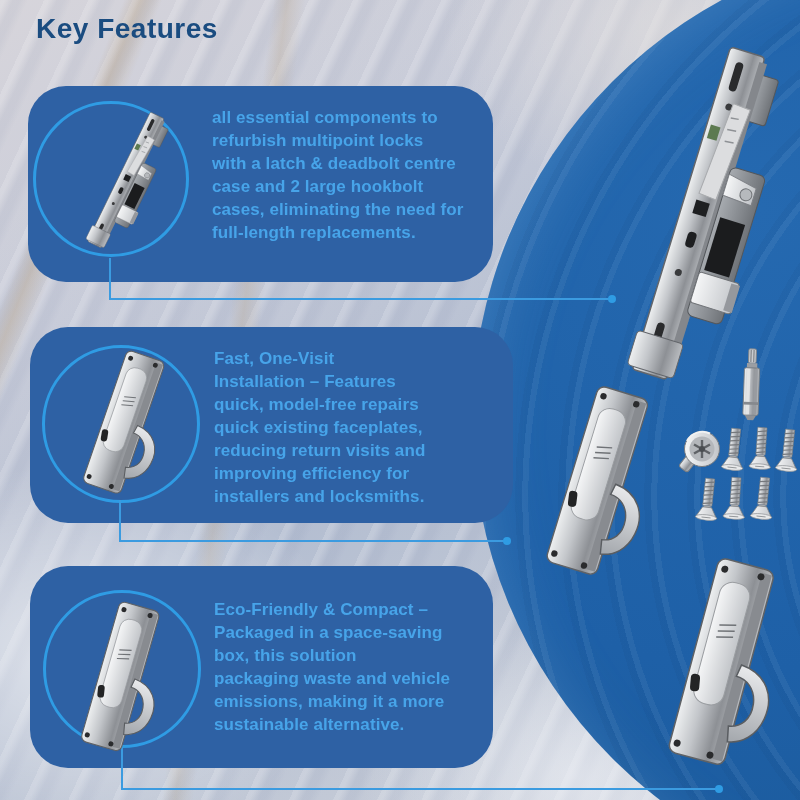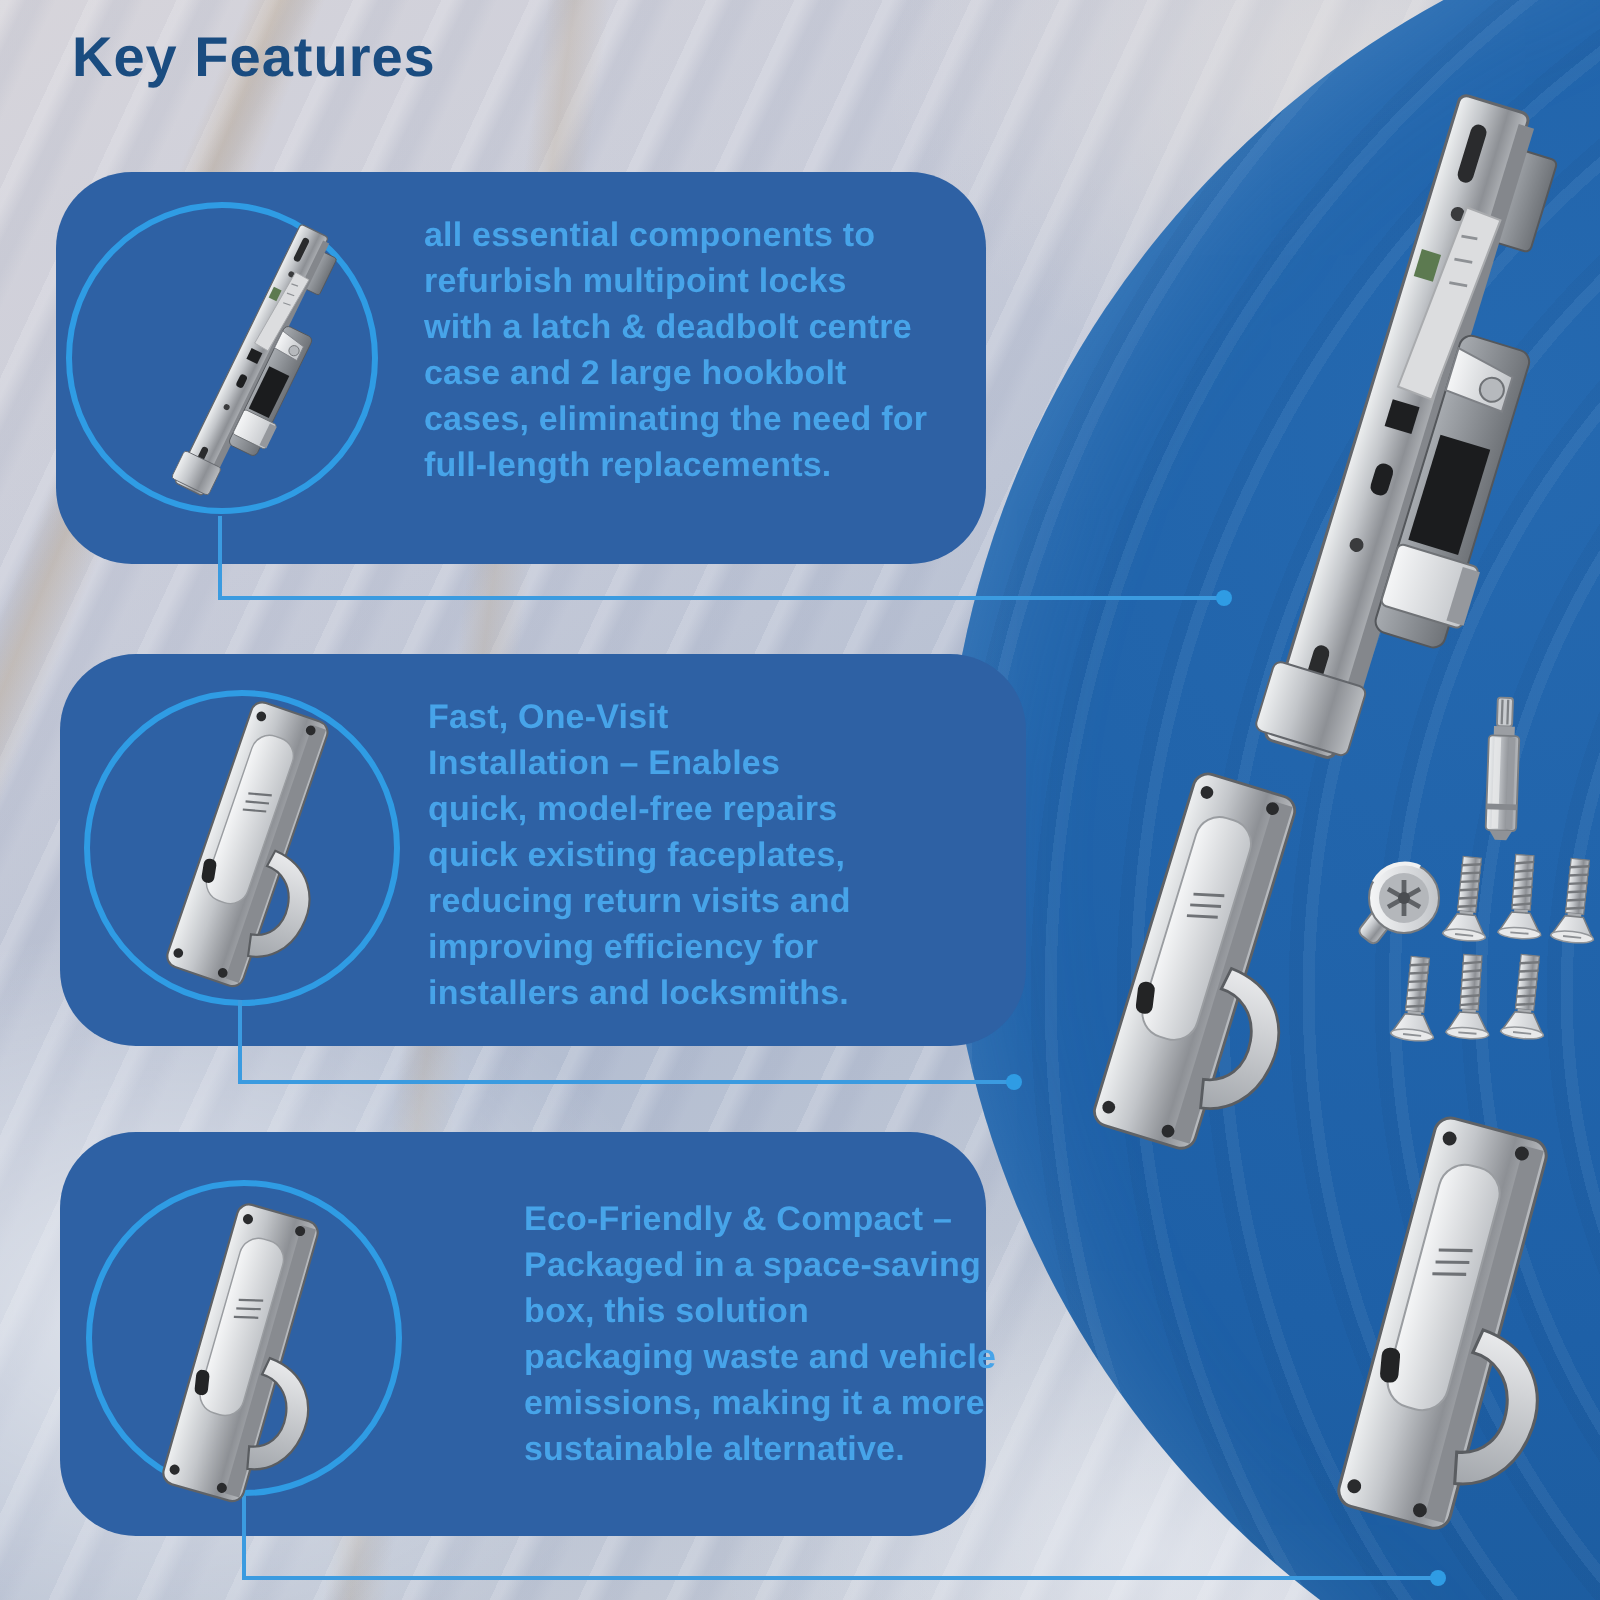--- a/index.html
+++ b/index.html
@@ -31,21 +31,21 @@
   }
   .card{position:absolute;background:#2e61a4;border-radius:38px;z-index:3;}
   .card-1{left:28px;top:86px;width:465px;height:196px;}
   .card-2{left:30px;top:327px;width:483px;height:196px;}
   .card-3{left:30px;top:566px;width:463px;height:202px;}
   .ring{position:absolute;border:3px solid #2f9ce4;border-radius:50%;}
   .card-1 .ring{left:5px;top:15px;width:150px;height:150px;}
   .card-2 .ring{left:12px;top:18px;width:152px;height:152px;}
   .card-3 .ring{left:13px;top:24px;width:152px;height:152px;}
   .txt{position:absolute;left:184px;top:20px;}
-  .card-3 .txt{top:32px;margin-left:48px;}
+  .card-3 .txt{top:32px;}
   .ln{font-size:17px;line-height:23px;font-weight:bold;color:#47a4e9;white-space:nowrap;letter-spacing:.1px;}
   .conn{position:absolute;background:#3b9be0;z-index:4;}
   .dot{position:absolute;width:8px;height:8px;border-radius:50%;background:#2f9ce4;z-index:4;}
   .pimg{position:absolute;z-index:5;}
   svg.defs{position:absolute;width:0;height:0;}
 </style>
 </head>
 <body>
 
 <svg class="defs" aria-hidden="true">
@@ -175,21 +175,21 @@
       <div class="ln">case and 2 large hookbolt</div>
       <div class="ln">cases, eliminating the need for</div>
       <div class="ln">full-length replacements.</div>
     </div>
   </div>
 
   <div class="card card-2">
     <div class="ring"></div>
     <div class="txt">
       <div class="ln">Fast, One-Visit</div>
-      <div class="ln">Installation – Enables</div>
+      <div class="ln">Installation – Features</div>
       <div class="ln">quick, model-free repairs</div>
       <div class="ln">quick existing faceplates,</div>
       <div class="ln">reducing return visits and</div>
       <div class="ln">improving efficiency for</div>
       <div class="ln">installers and locksmiths.</div>
     </div>
   </div>
 
   <div class="card card-3">
     <div class="ring"></div>

